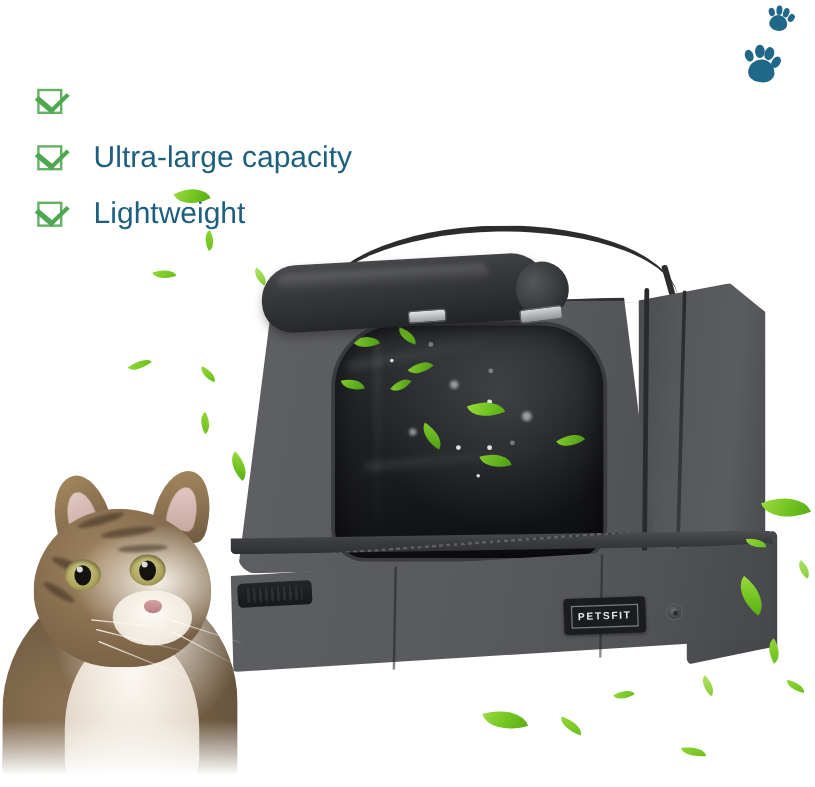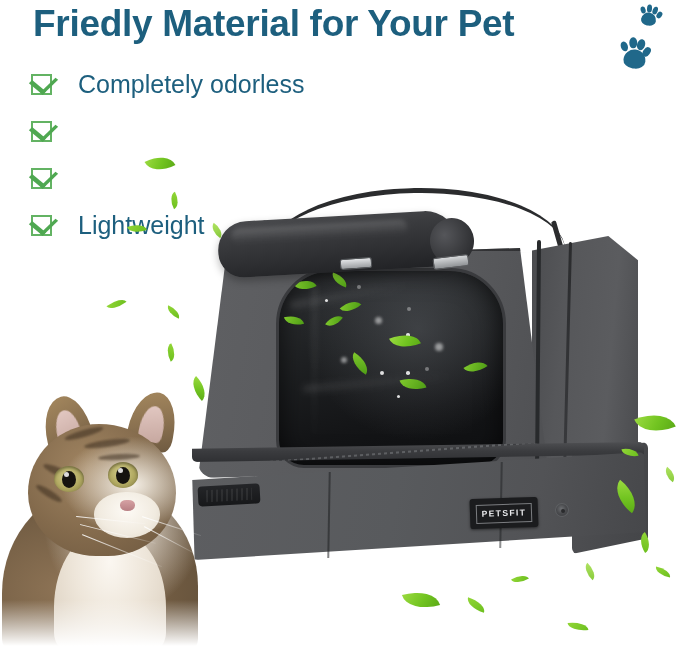--- a/index.html
+++ b/index.html
@@ -321,21 +321,20 @@
   #cat-fade {
     position:absolute; left:0; top:212px; width:212px; height:56px;
     background:linear-gradient(180deg,rgba(255,255,255,0),#ffffff 82%);
   }
 </style>
 </head>
 <body>
 
 <div id="stage">
 
-  <div id="headline">Friedly Material for Your Pet</div>
 
   <div id="paw-group">
     <div class="paw" id="paw-small">
       <span class="pad"></span>
       <span class="toe t1"></span>
       <span class="toe t2"></span>
       <span class="toe t3"></span>
       <span class="toe t4"></span>
     </div>
     <div class="paw" id="paw-big">
@@ -346,33 +345,27 @@
       <span class="toe t4"></span>
     </div>
   </div>
 
   <div id="feature-list">
     <div class="feature-row">
       <span class="checkbox-icon">
         <span class="box"></span>
           <span class="tick"></span>
       </span>
-      <span class="feature-label">Completely odorless</span>
     </div>
     <div class="feature-row">
       <span class="checkbox-icon">
         <span class="box"></span>
           <span class="tick"></span>
       </span>
-    </div>
-    <div class="feature-row">
-      <span class="checkbox-icon">
-        <span class="box"></span>
-          <span class="tick"></span>
-      </span>
+      <span class="feature-label">Ultra-large capacity</span>
     </div>
     <div class="feature-row">
       <span class="checkbox-icon">
         <span class="box"></span>
           <span class="tick"></span>
       </span>
       <span class="feature-label">Lightweight</span>
     </div>
   </div>
 

